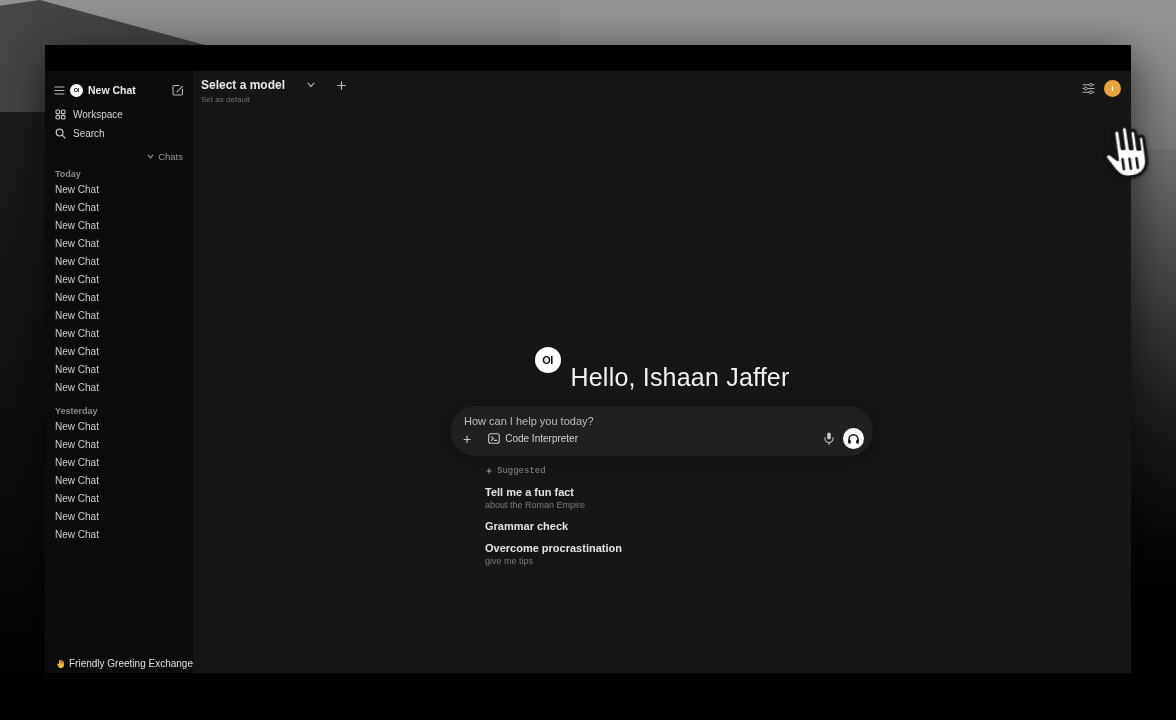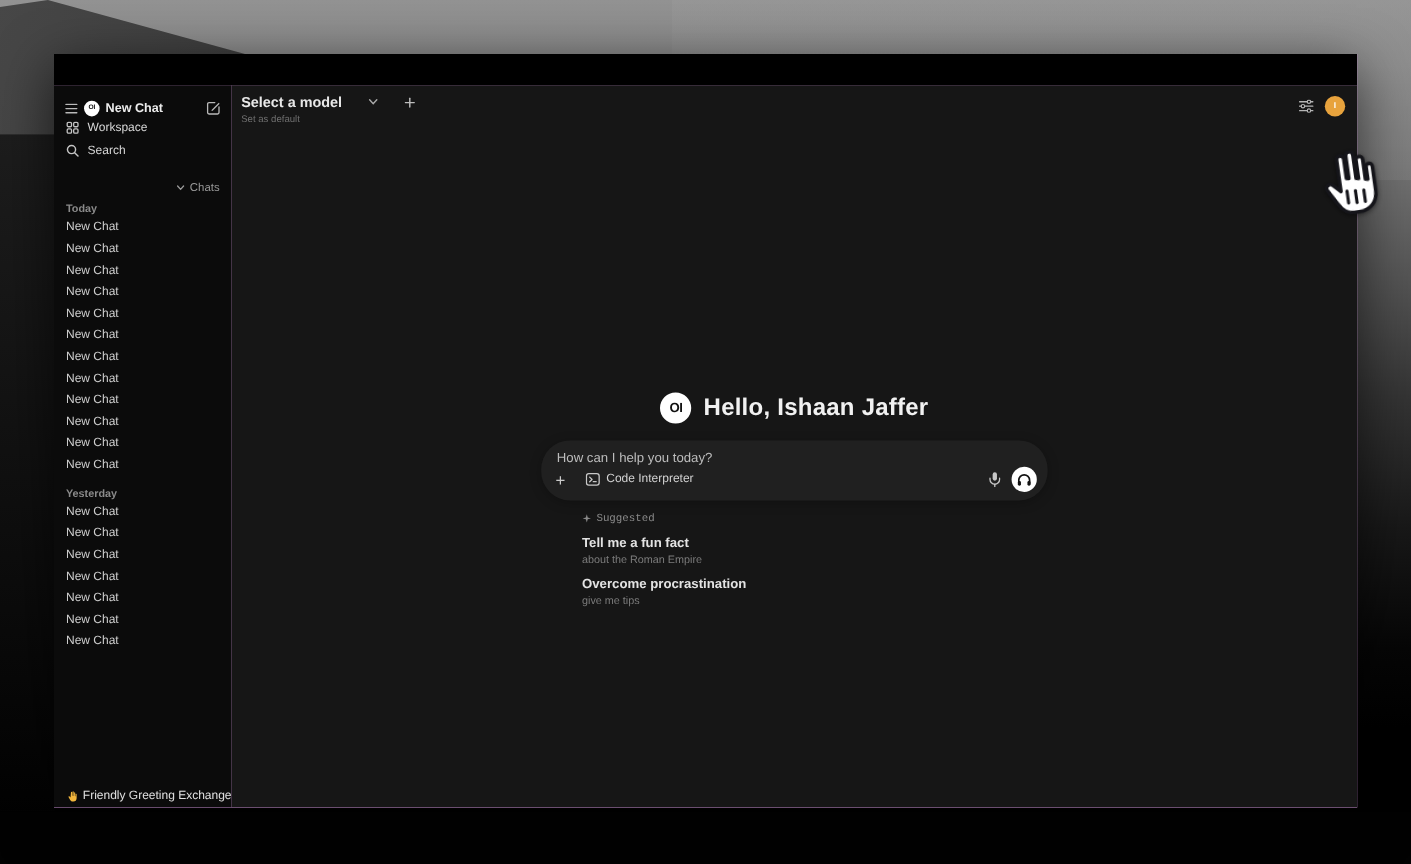--- a/index.html
+++ b/index.html
@@ -27,21 +27,21 @@
 
   
   .sidebar { width:148px; background:#0b0b0b; padding-top:8px; flex:none;
     display:flex; flex-direction:column; overflow:hidden; }
   .sb-header { display:flex; align-items:center; height:22px; padding:0 9px; gap:5px; }
   .sb-title { font-size:10.5px; font-weight:700; color:#ececec; flex:1; white-space:nowrap; }
   .logo-circle { width:13px; height:13px; border-radius:50%; background:#fff; color:#0a0a0a;
     font-size:5.5px; font-weight:700; display:flex; align-items:center; justify-content:center;
     letter-spacing:-.2px; flex:none; }
   .icon-btn { display:flex; align-items:center; justify-content:center; color:#b9b9b9; cursor:pointer; }
-  .sb-nav-item { display:flex; align-items:flex-start; gap:7px; height:19px; padding:0 10px;
+  .sb-nav-item { display:flex; align-items:flex-end; gap:7px; height:19px; padding:0 10px;
     font-size:10px; font-weight:500; color:#d7d7d7; cursor:pointer; }
   .sb-chats-label { display:flex; align-items:center; gap:4px; margin:12px 10px 0;
     font-size:9.5px; color:#9a9a9a;justify-content:flex-end; }
   .sb-scroll { flex:1; overflow:hidden; padding-bottom:4px; }
   .sb-group-label { font-size:9px; color:#8a8a8a; padding:0 10px; margin-top:9px; margin-bottom:2px;font-weight:bold; }
   .sb-group-label:first-child { margin-top:7px; }
   .sb-chat-item { height:18px; line-height:18px; padding:0 10px; font-size:10px; color:#cfcfcf;
     white-space:nowrap; overflow:hidden; cursor:pointer; }
   .sb-special { display:flex; align-items:center; gap:4px; height:19px; padding:0 10px;
     font-size:10px; color:#e0e0e0; white-space:nowrap; cursor:pointer; }
@@ -55,21 +55,21 @@
   .model-sub { font-size:8px; color:#6f6f6f; margin-top:3px; cursor:pointer; }
   .hdr-right { position:absolute; right:10px; top:9px; display:flex; align-items:center; gap:9px; }
   .avatar { width:17px; height:17px; border-radius:50%; display:flex; align-items:center;
     justify-content:center; font-size:7px; font-weight:700; color:#fff; cursor:pointer; }
 
   .center-col { position:absolute; left:50%; transform:translateX(-50%); top:256px; width:422px; }
   .greeting-row { display:flex; align-items:center; justify-content:center; gap:10px; margin-bottom:14px; }
   .greeting-logo { width:26px; height:26px; border-radius:50%; background:#fff; color:#111;
     font-size:11px; font-weight:700; display:flex; align-items:center; justify-content:center;
     letter-spacing:-.5px; }
-  .greeting-text { font-size:20px; font-weight:700; color:#f1f1f1; letter-spacing:.2px; }
+  .greeting-text { font-size:25px; font-weight:400; color:#f1f1f1; letter-spacing:.2px;margin-top:36px; }
 
   .input-box { position:relative; height:50px; border-radius:24px; background:#202020;
     box-shadow:0 2px 10px rgba(0,0,0,.25); cursor:text; }
   .input-placeholder { position:absolute; left:13px; top:9px; font-size:11px; color:#bdbdbd; }
   .input-toolbar { position:absolute; left:12px; right:9px; bottom:7px; height:21px;
     display:flex; align-items:center; }
   .plus-btn { color:#c9c9c9; font-size:14px; cursor:pointer; line-height:1; }
   .chip { display:flex; align-items:center; gap:5px; margin-left:17px; cursor:pointer; }
   .chip-label { font-size:10px; font-weight:500; color:#d2d2d2; }
   .toolbar-spacer { flex:1; }
@@ -279,20 +279,21 @@
                 </svg>
             </span>
             <span class="suggested-label">Suggested</span>
           </div>
           <div>
               <div class="sug-item">
                 <div class="sug-title">Tell me a fun fact</div>
                 <div class="sug-sub">about the Roman Empire</div>
               </div>
               <div class="sug-item">
+                <div class="sug-title">Grammar check</div>
               </div>
               <div class="sug-item">
                 <div class="sug-title">Overcome procrastination</div>
                 <div class="sug-sub">give me tips</div>
               </div>
             </div>
         </div>
       </div>
     </main>
   </div>

